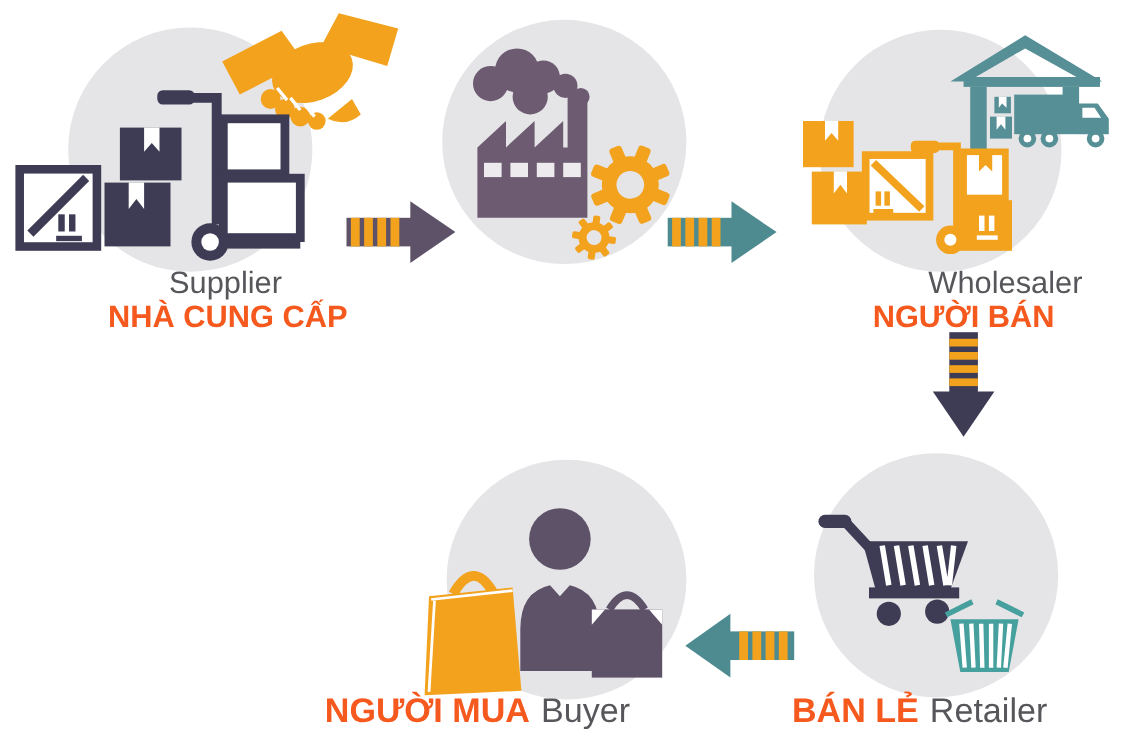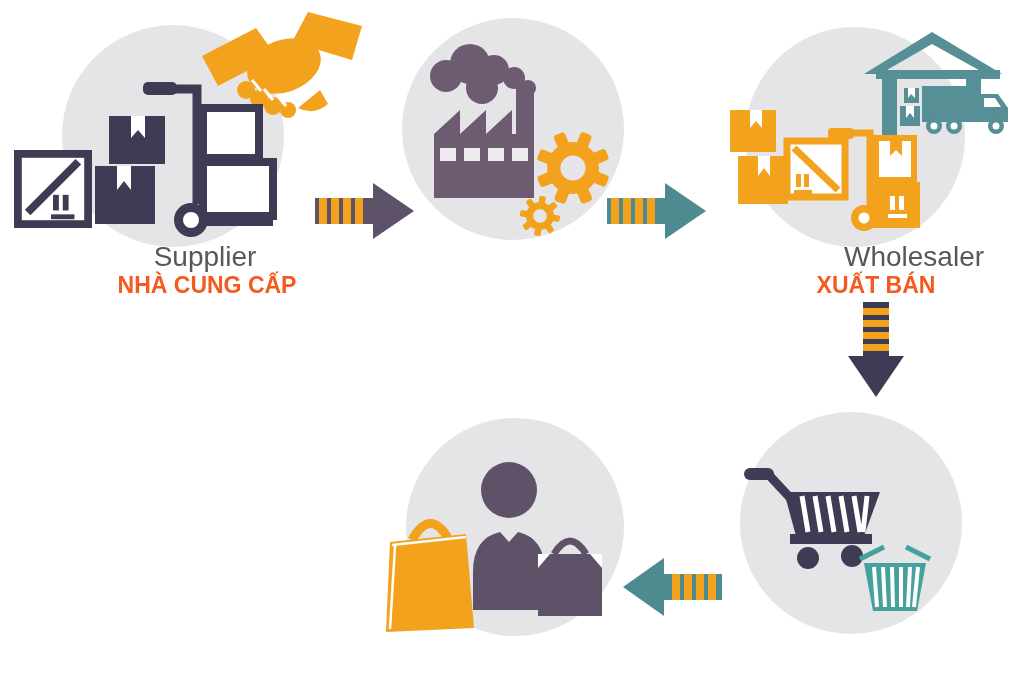--- a/index.html
+++ b/index.html
@@ -31,21 +31,21 @@
   .s-white{stroke:#fff;fill:none;}
   .box-navy-outline{fill:#fff;stroke:var(--c-navy,#3E3C55);}
   .box-orange-outline{fill:#fff;stroke:var(--c-orange,#F2A21D);}
 
   .label-en{
     position:absolute;transform:translateX(-50%);
     color:var(--c-textGray,#57575B);font-size:28px;letter-spacing:0px;white-space:nowrap;
   }
   .label-vi{
     position:absolute;transform:translateX(-50%);
-    color:var(--c-orangeText,#F5591D);font-size:23px;font-weight:bold;white-space:nowrap;
+    color:var(--c-orangeText,#F5591D);font-size:28px;font-weight:bold;white-space:nowrap;
   }
   .bottom-label{
     position:absolute;transform:translateX(-50%);
     font-size:31px;white-space:nowrap;
   }
   .bottom-label .vi{color:var(--c-orangeText,#F5591D);font-weight:bold;}
   .bottom-label .en{color:var(--c-textGray,#57575B);margin-left:10px;}
   #title{
     position:absolute;left:529px;top:325px;transform:translateX(-50%);
     font-size:51px;font-weight:bold;letter-spacing:-2px;white-space:nowrap;
@@ -255,18 +255,24 @@
     <rect class="f-orange" x="74" y="17" width="8" height="26"></rect>
     <rect class="f-orange" x="86" y="17" width="8" height="26"></rect>
     <polygon class="f-teal" points="42,1 1,30 42,59"></polygon>
   </svg>
 
   <div class="label-en" style="left:205px;top:241px;">Supplier</div>
   <div class="label-vi" style="left:207px;top:272px;">NHÀ CUNG CẤP</div>
 
 
   <div class="label-en" style="left:874px;top:241px;margin-left:40px;">Wholesaler</div>
-  <div class="label-vi" style="left:876px;top:272px;">XUẤT BÁN</div>
-
-
+  <div class="label-vi" style="left:876px;top:272px;">NGƯỜI BÁN</div>
+
+  <div class="bottom-label" style="left:434px;top:628px;">
+    <span class="vi">NGƯỜI MUA</span><span class="en">Buyer</span>
+  </div>
+
+  <div class="bottom-label" style="left:836px;top:628px;">
+    <span class="vi">BÁN LẺ</span><span class="en">Retailer</span>
+  </div>
 
 
 </div>
 
 </body></html>

